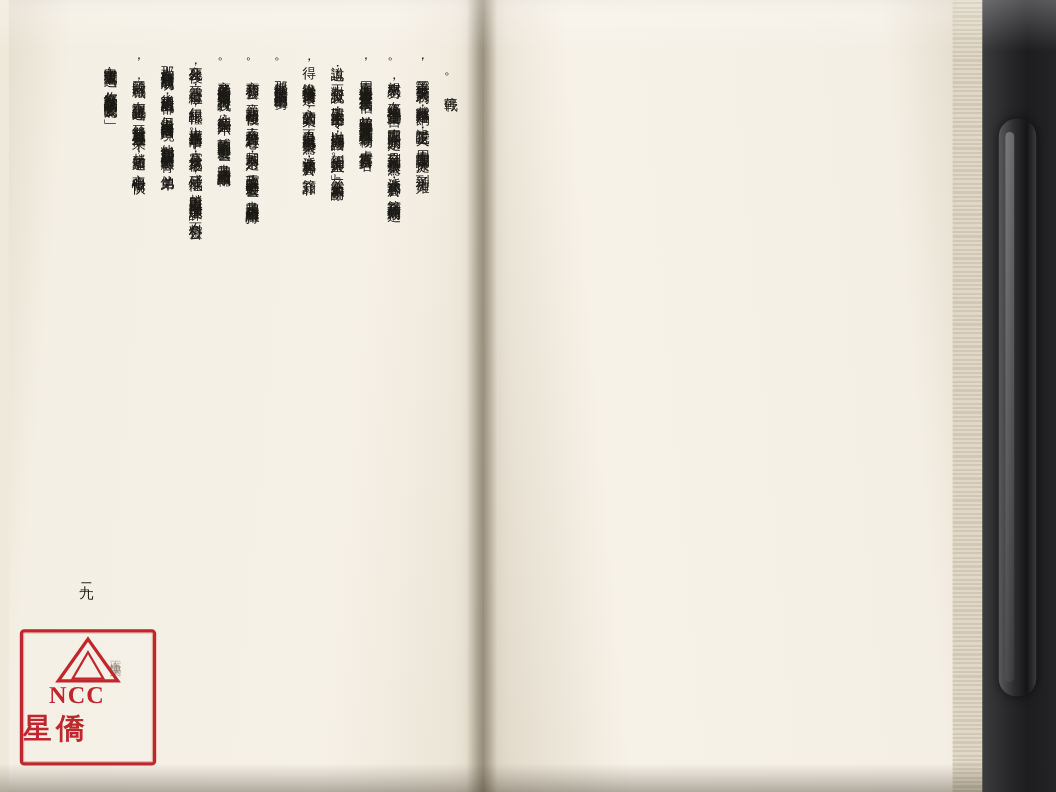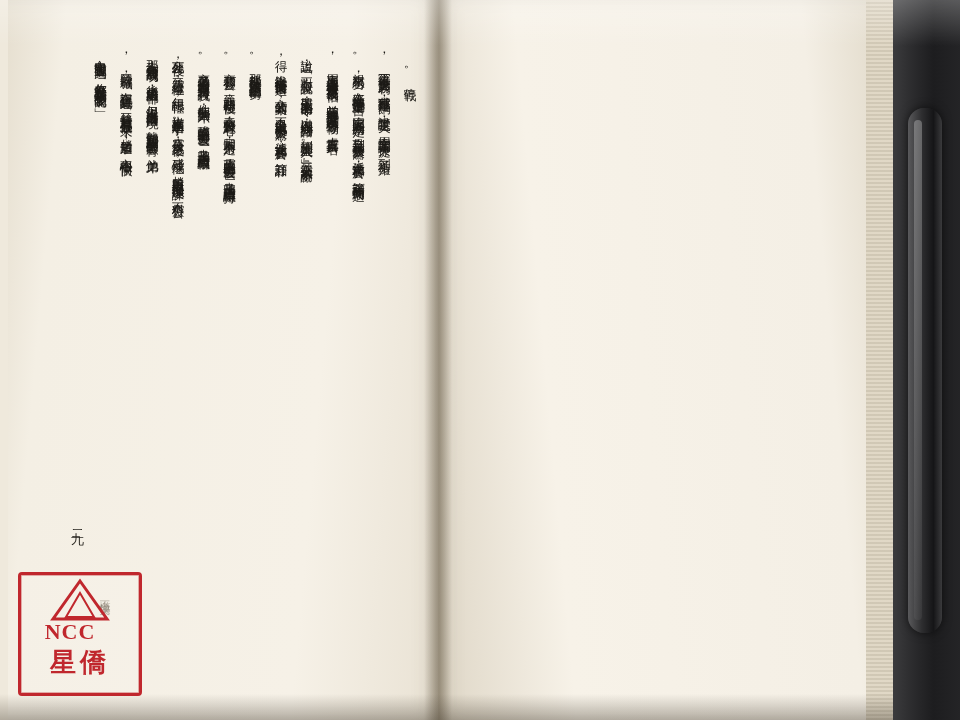--- a/index.html
+++ b/index.html
@@ -101,21 +101,21 @@
     background:rgba(255,255,255,.10);
     box-shadow:inset 0 0 0 1px rgba(192,39,45,.35);
   }
   .stamp svg{position:absolute;left:0;top:0;}
   .stamp .ncc{
     position:absolute;left:0;top:44px;width:98px;text-align:center;
     font-family:"Liberation Serif", serif;font-weight:bold;font-size:22px;color:#c0272d;
     letter-spacing:1px;
   }
   .stamp .cn{
-    position:absolute;left:0;top:70px;width:118px;text-align:center;
+    position:absolute;left:0;top:70px;width:118px;
     font-family:"DejaVu Serif", serif;font-weight:bold;font-size:26px;color:#c0272d;
     letter-spacing:4px;
   }
   .watermark{
     position:absolute;left:96px;top:592px;
     font-size:11px;color:rgba(120,110,95,.55);
     writing-mode:vertical-rl;text-orientation:upright;
     height:90px;letter-spacing:1px;
   }
   .shadow-bottom{

